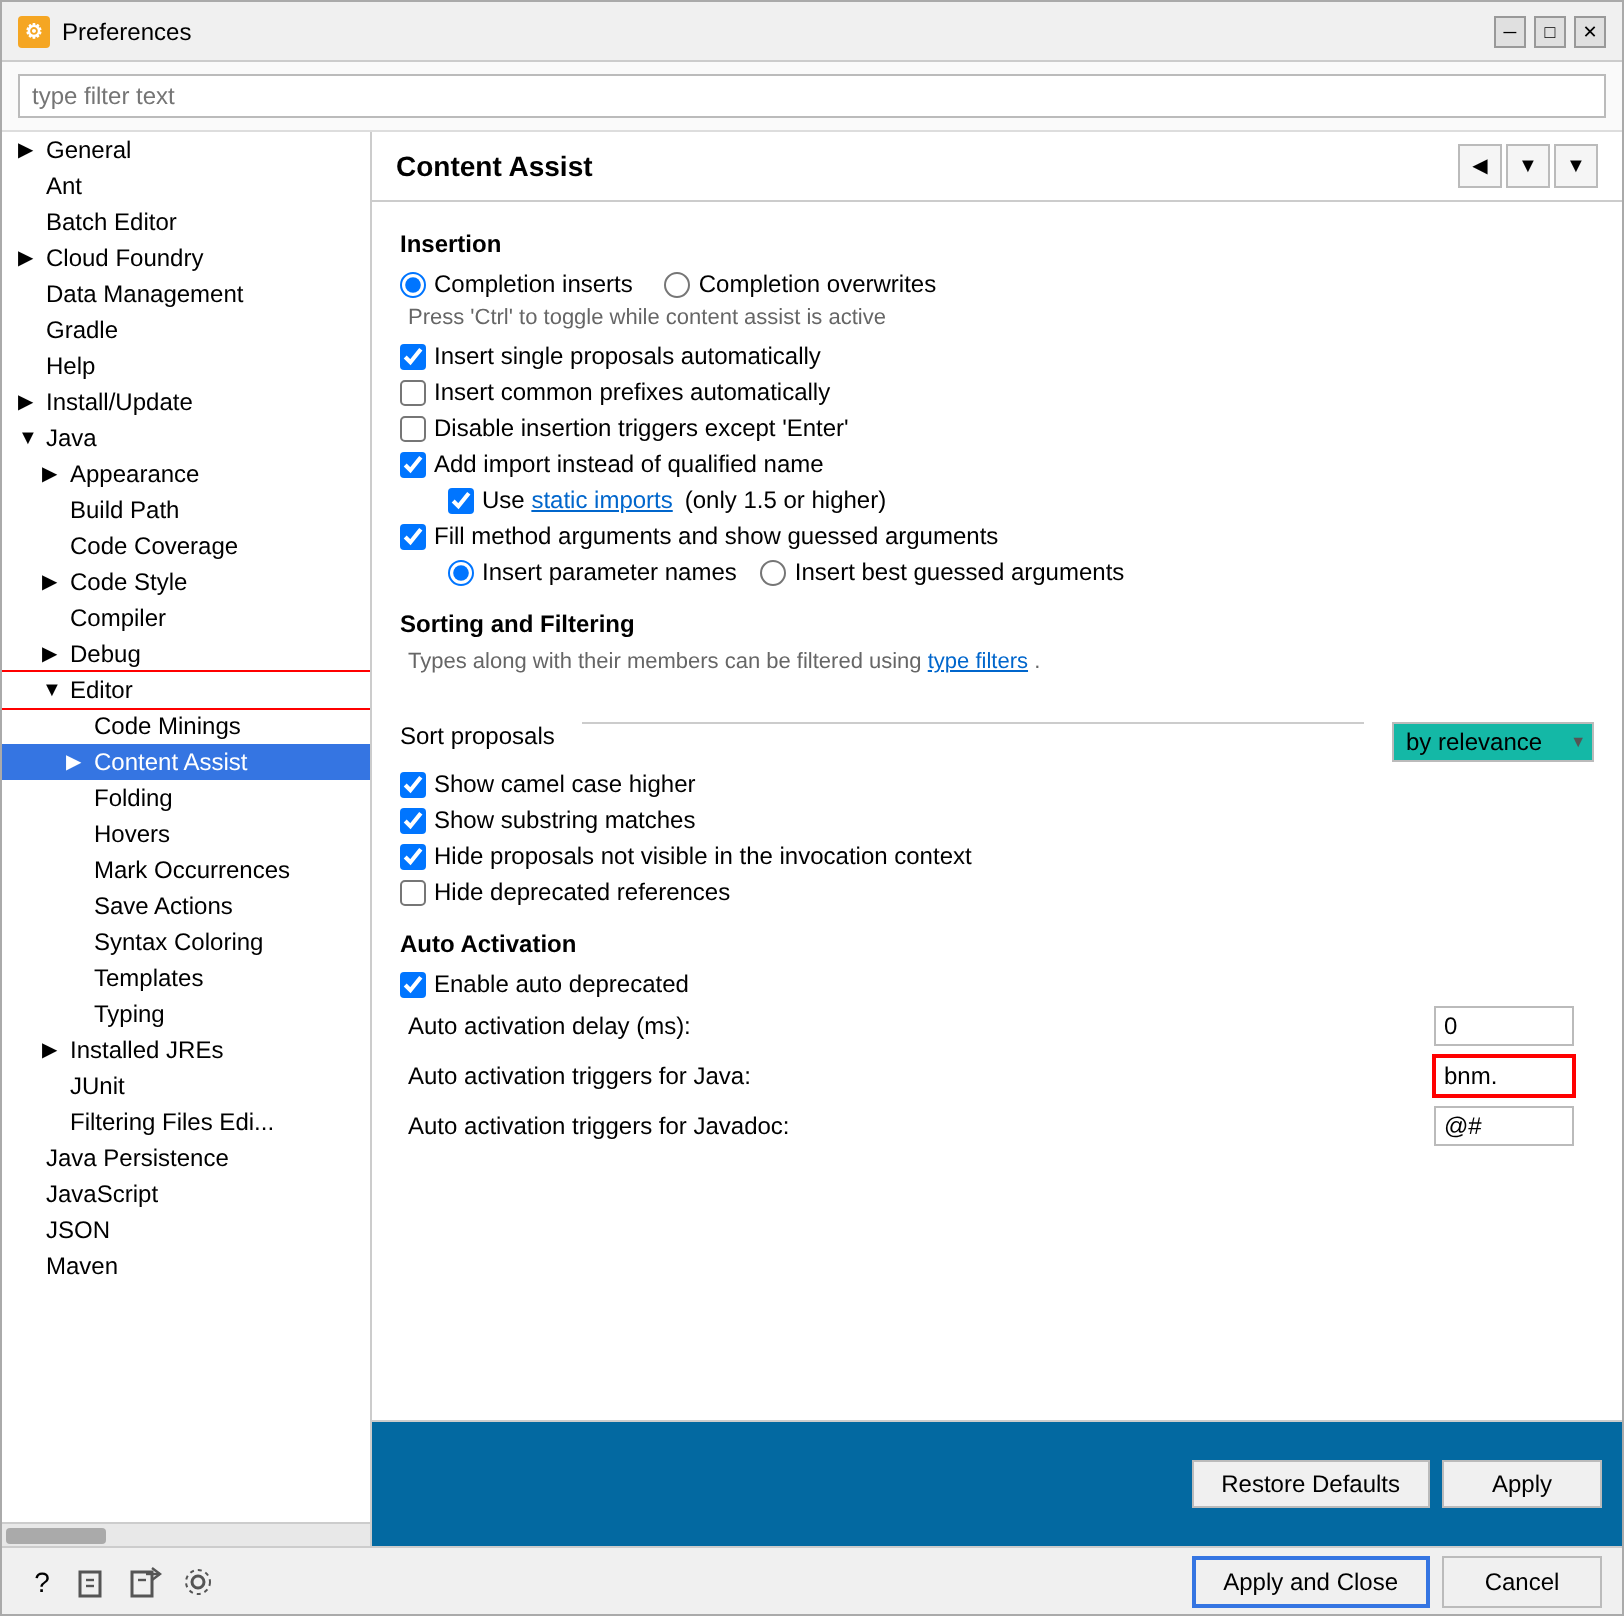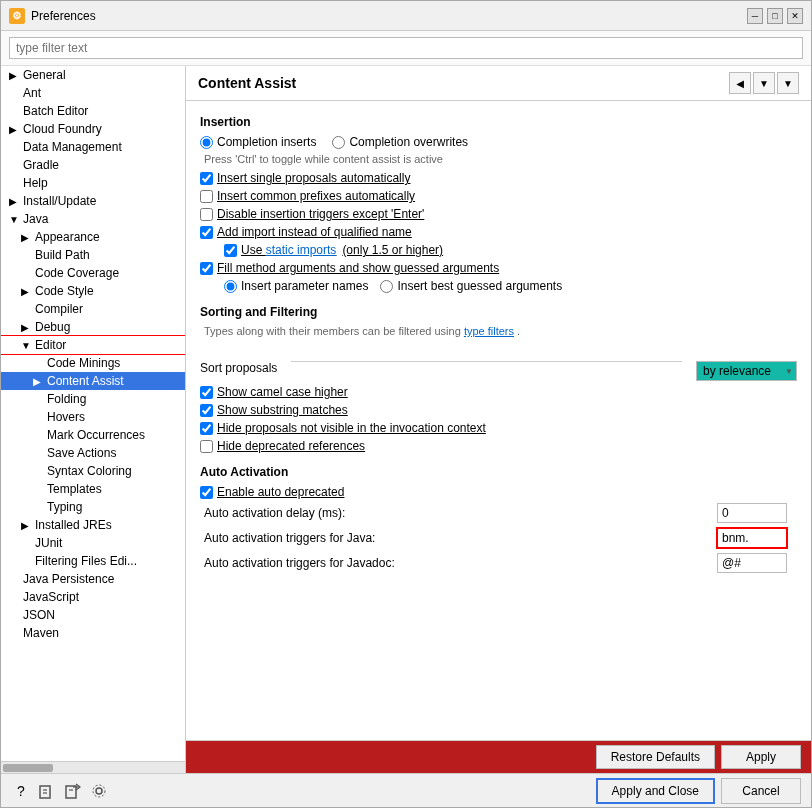--- a/index.html
+++ b/index.html
@@ -187,21 +187,20 @@
       margin-top: 4px;
     }
     .section {
       margin-bottom: 12px;
     }
     .form-row {
       margin-bottom: 4px;
       display: flex;
       align-items: flex-start;
       gap: 6px;
-      text-decoration: underline;
     }
     .form-row label {
       display: flex;
       align-items: center;
       gap: 4px;
       cursor: pointer;
     }
     .radio-group {
       display: flex;
       align-items: center;
@@ -288,24 +287,24 @@
     }
     .activation-input.highlighted {
       border: 1px solid red;
       outline: 1px solid red;
     }
     
     .action-bar {
       display: flex;
       align-items: center;
       justify-content: flex-end;
-      padding: 4px 10px;
+      padding: 19px 10px;
       gap: 6px;
       border-top: 1px solid #ccc;
-      background: #b91c1c;
+      background: #0369a1;
     }
     .action-btn {
       padding: 4px 14px;
       border: 1px solid #bbb;
       background: #f0f0f0;
       cursor: pointer;
       font-size: 12px;
       min-width: 80px;
       text-align: center;
     }

